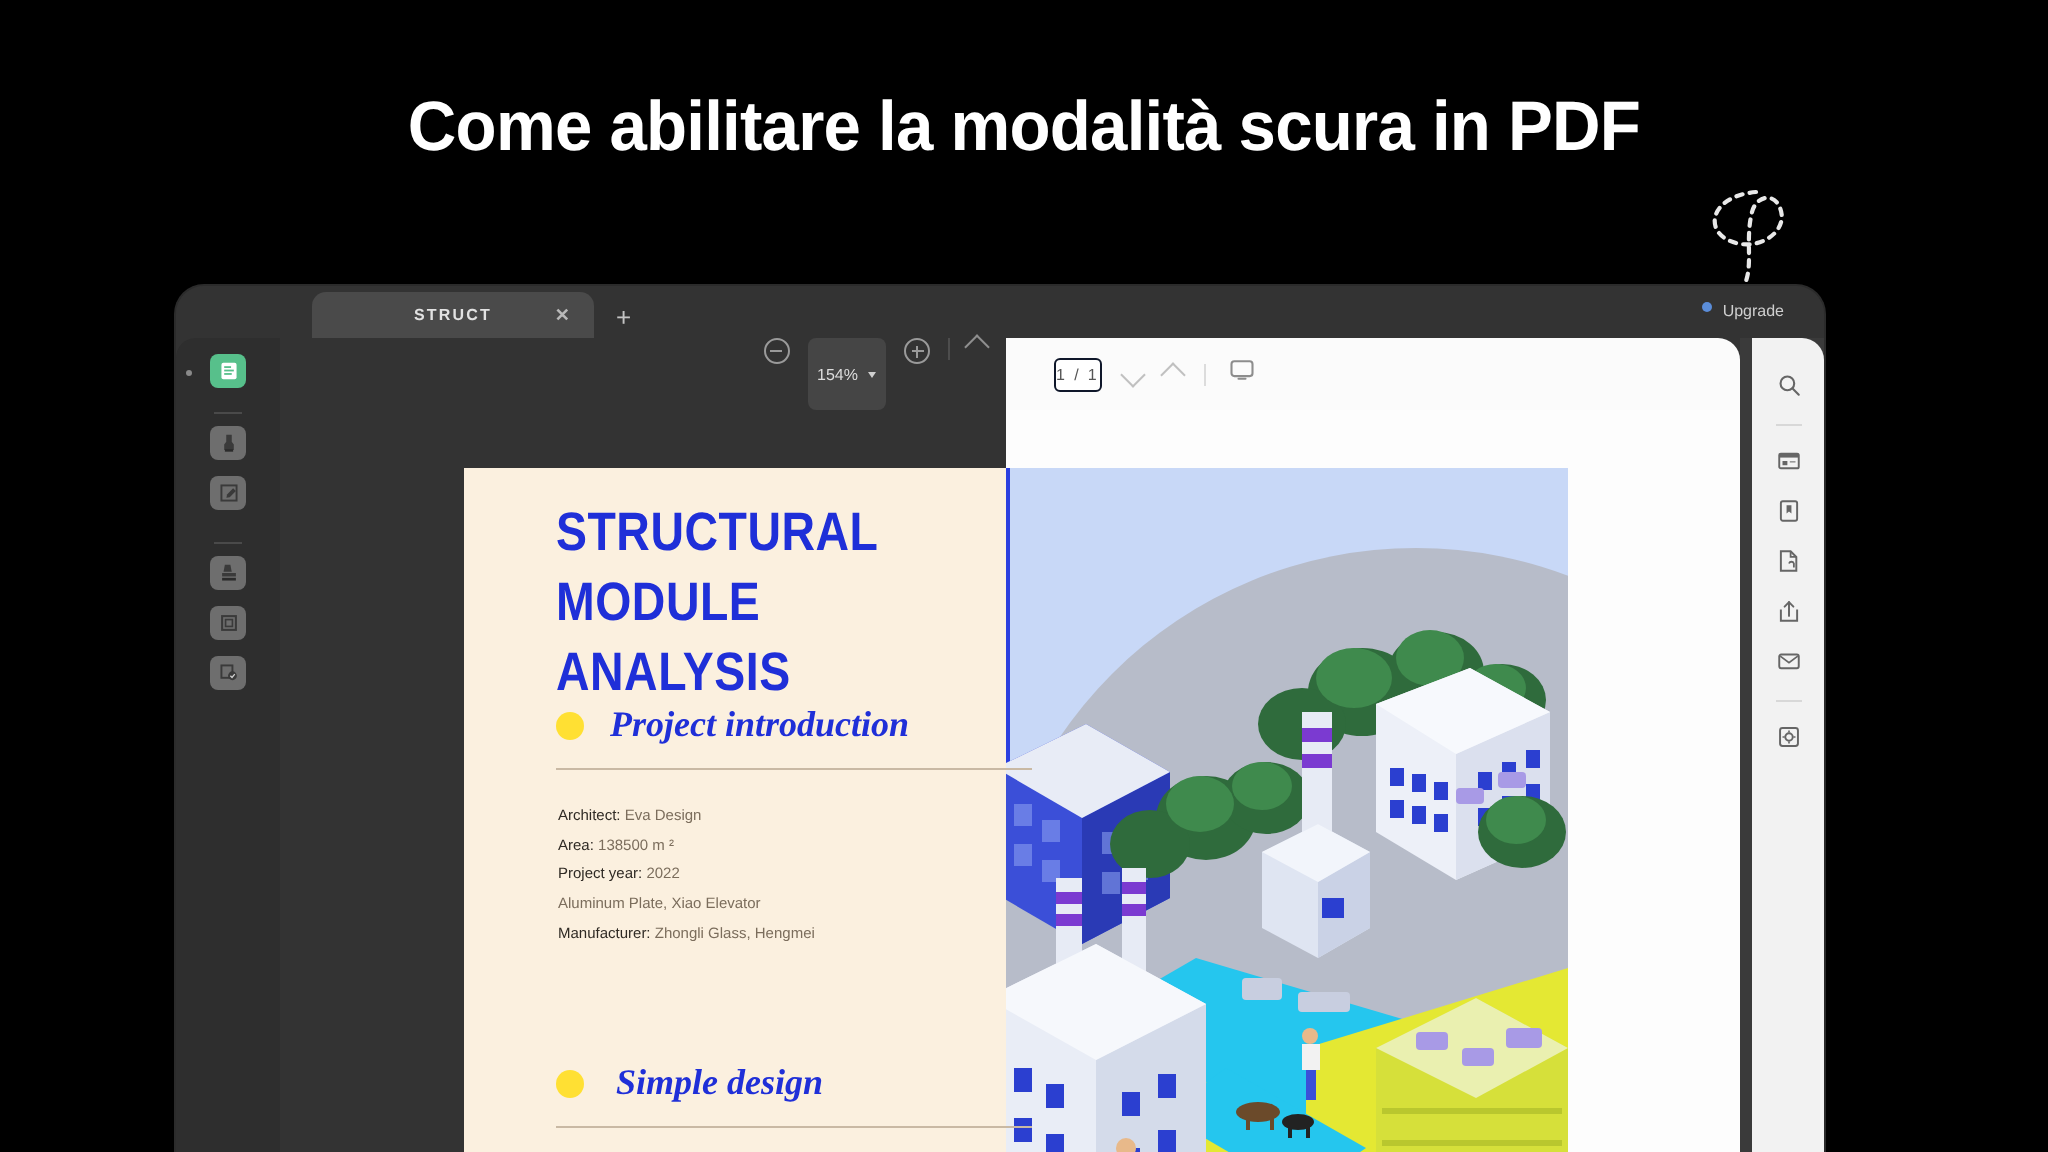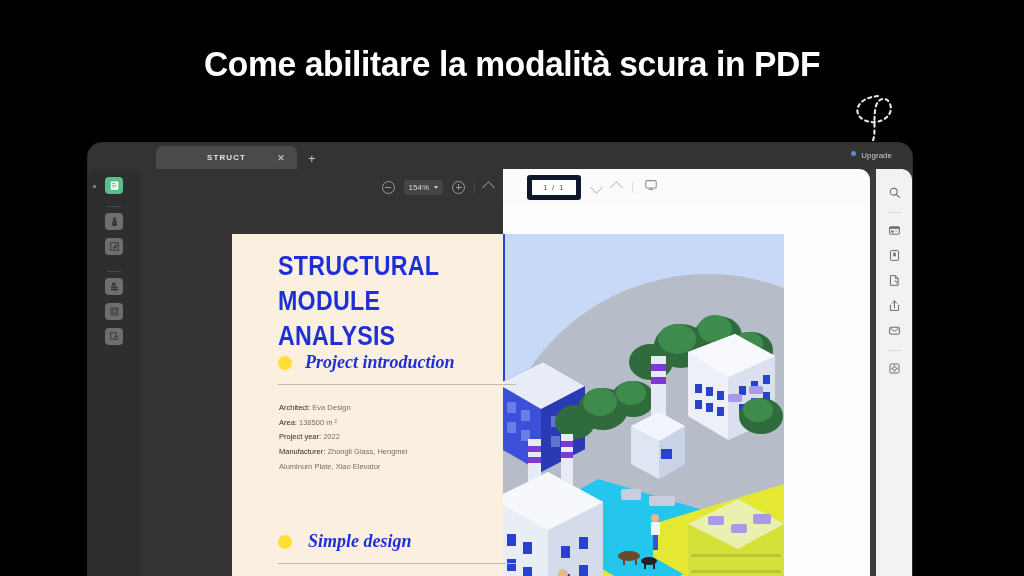--- a/index.html
+++ b/index.html
@@ -135,21 +135,21 @@
     width:13px; height:1px; background:#d8d8d8; margin:2px 0 10px;
   }
 
   
   .toolbar{
     position:absolute; left:52px; right:42px; top:0; height:36px;
   }
   .toolbar-dark{
     position:absolute; left:0; top:0; width:363px; height:100%;
     background:#333333;
-    display:flex; align-items:center; justify-content:flex-end;
+    display:flex; justify-content:flex-end;
     padding-right:10px; gap:9px;
   }
   .toolbar-light{
     position:absolute; left:363px; top:0; right:0; height:100%;
     background:#fbfbfb;
     border-radius:0 11px 0 0;
     display:flex; align-items:center;
     padding-left:24px; gap:11px;
   }
   .zoom-btn{
@@ -184,24 +184,24 @@
   .chev{
     width:9px;height:9px;
     border-left:1.3px solid #8f8f8f;
     border-bottom:1.3px solid #8f8f8f;
   }
   .chev.up{ transform:rotate(135deg); }
   .chev.down{ transform:rotate(-45deg); }
   .chev.light{ border-color:#c0c0c0; }
   .page-box{
     background:#fff;
-    border:5px solid #0f172a;
+    border:1px solid #0f172a;
     border-radius:3px;
     font-size:8px; color:#555;
-    padding:3px 11px;
+    padding:3px 0;
     letter-spacing:1.2px;
   }
 
   
   .canvas{
     position:absolute; left:52px; right:42px; top:36px; bottom:0;
     background:#333333;
     overflow:hidden;
   }
   .canvas-light{
@@ -590,22 +590,22 @@
         <div class="sec-head" style="top:118px;">
           <span class="sec-bullet"></span>
           <span class="sec-label">Project introduction</span>
         </div>
         <div class="sec-rule" style="top:150px;"></div>
 
         <div class="meta">
           <div><b>Architect:</b> <span>Eva Design</span></div>
           <div><b>Area:</b> <span>138500 m ²</span></div>
           <div><b>Project year:</b> <span>2022</span></div>
+          <div><span>Aluminum Plate, Xiao Elevator</span></div>
           <div><b>Manufacturer:</b> <span>Zhongli Glass, Hengmei</span></div>
-          <div><span>Aluminum Plate, Xiao Elevator</span></div>
         </div>
 
         <div class="sec-head" style="top:297px;gap:16px;">
           <span class="sec-bullet"></span>
           <span class="sec-label">Simple design</span>
         </div>
         <div class="sec-rule" style="top:329px;"></div>
       </div>
     </div>
   </div>

